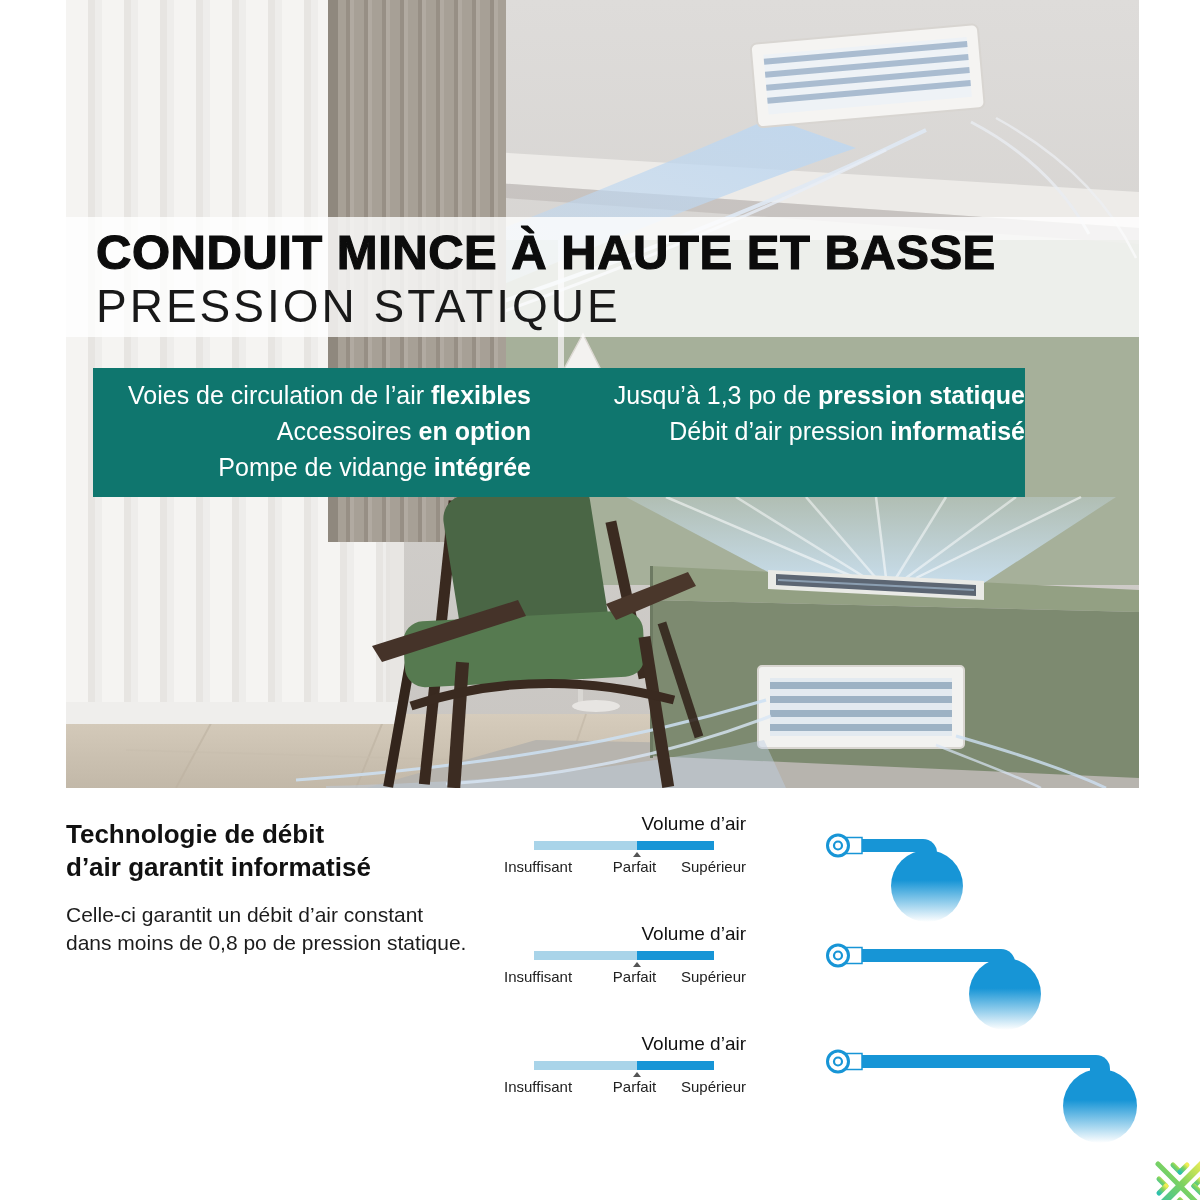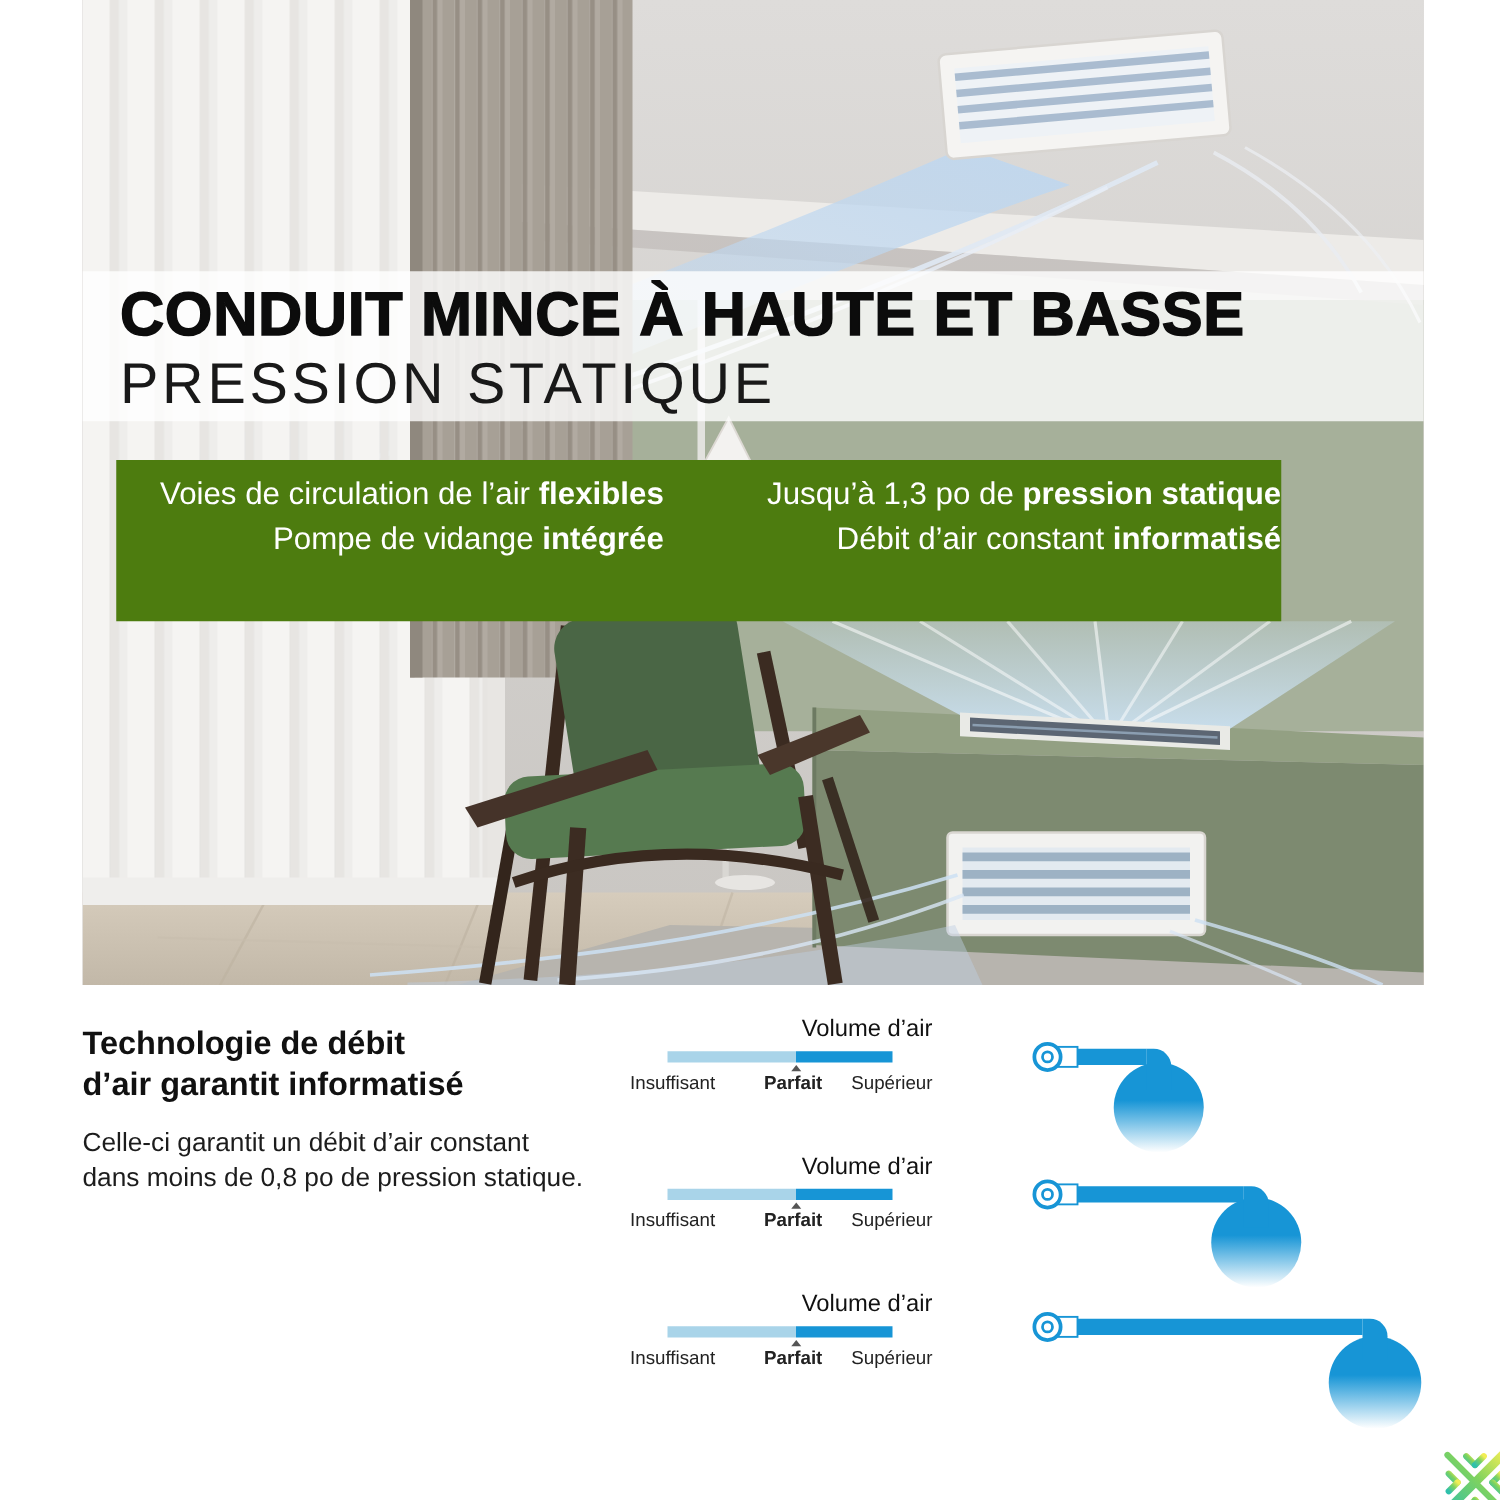--- a/index.html
+++ b/index.html
@@ -15,39 +15,39 @@
   .title-band{
     position:absolute;left:0;top:217px;width:100%;height:120px;
     background:rgba(255,255,255,0.80);
     padding:10px 0 0 30px;box-sizing:border-box;
   }
   .t1{display:block;font-size:49px;font-weight:700;letter-spacing:.5px;line-height:1.04;color:#0c0c0c;-webkit-text-stroke:1.2px #0c0c0c;}
   .t2{display:block;font-size:46px;font-weight:400;letter-spacing:3px;line-height:1.12;margin-top:3px;color:#191919;}
   
   .banner{
     position:absolute;left:27px;top:368px;width:932px;height:129px;
-    background:#4d7c0f;color:#fff;display:flex;box-sizing:border-box;padding-top:9px;
+    background:#0f766e;color:#fff;display:flex;box-sizing:border-box;padding-top:9px;
   }
   .banner ul{list-style:none;margin:0;padding:0;text-align:right;font-size:25px;line-height:36px;font-weight:400;}
   .col-left{width:47%;}
   .col-right{width:53%;padding-right:28px;box-sizing:border-box;}
   .banner b{font-weight:700;}
   
   .tech-heading{position:absolute;left:66px;top:818px;margin:0;font-size:26px;font-weight:700;line-height:33px;color:#111;}
   .tech-heading span{display:block;}
   .tech-body{position:absolute;left:66px;top:901px;margin:0;font-size:21px;line-height:28px;color:#1c1c1c;}
   .tech-body span{display:block;}
   
   .gauge{position:absolute;left:504px;width:242px;}
   #gauge-0{top:813px}#gauge-1{top:923px}#gauge-2{top:1033px}
   .gauge-title{text-align:right;font-size:19px;color:#111;margin:0 0 6px 0;}
   .gauge-bar{margin-left:30px;width:180px;height:9px;background:linear-gradient(to right,#a9d4e9 0 57%,#1795d6 57% 100%);}
   .gauge-marker{margin:2px 0 0 129px;width:0;height:0;border-left:4px solid transparent;border-right:4px solid transparent;border-bottom:5px solid #555;}
   .gauge-labels{display:flex;justify-content:space-between;font-size:15px;margin-top:1px;color:#222;gap:20px;}
-  .gauge-labels .c{font-weight:700;transform:translateX(8px);}
+  .gauge-labels .c{font-weight:400;transform:translateX(8px);}
   
   .pipes{position:absolute;left:810px;top:820px;}
   .logo{position:absolute;left:1146px;top:1150px;}
 </style>
 </head>
 <body>
 
 <div class="photo">
   <svg class="scene" width="1073" height="788" viewBox="0 0 1073 788">
     <defs>
@@ -185,25 +185,26 @@
   <div class="title-band">
     <h1 style="margin:0;font-size:0;">
       <span class="t1">CONDUIT MINCE À HAUTE ET BASSE</span>
       <span class="t2">PRESSION STATIQUE</span>
     </h1>
   </div>
 
   <div class="banner">
     <ul class="col-left">
       <li><span>Voies de circulation de l’air </span><b>flexibles</b></li>
+      <li><span>Accessoires </span><b>en option</b></li>
       <li><span>Pompe de vidange </span><b>intégrée</b></li>
     </ul>
     <ul class="col-right">
       <li><span>Jusqu’à 1,3 po de </span><b>pression statique</b></li>
-      <li><span>Débit d’air constant </span><b>informatisé</b></li>
+      <li><span>Débit d’air pression </span><b>informatisé</b></li>
     </ul>
   </div>
 </div>
 
 <h2 class="tech-heading">
   <span>Technologie de débit</span>
   <span>d’air garantit informatisé</span>
 </h2>
 <p class="tech-body">
   <span>Celle-ci garantit un débit d’air constant</span>

